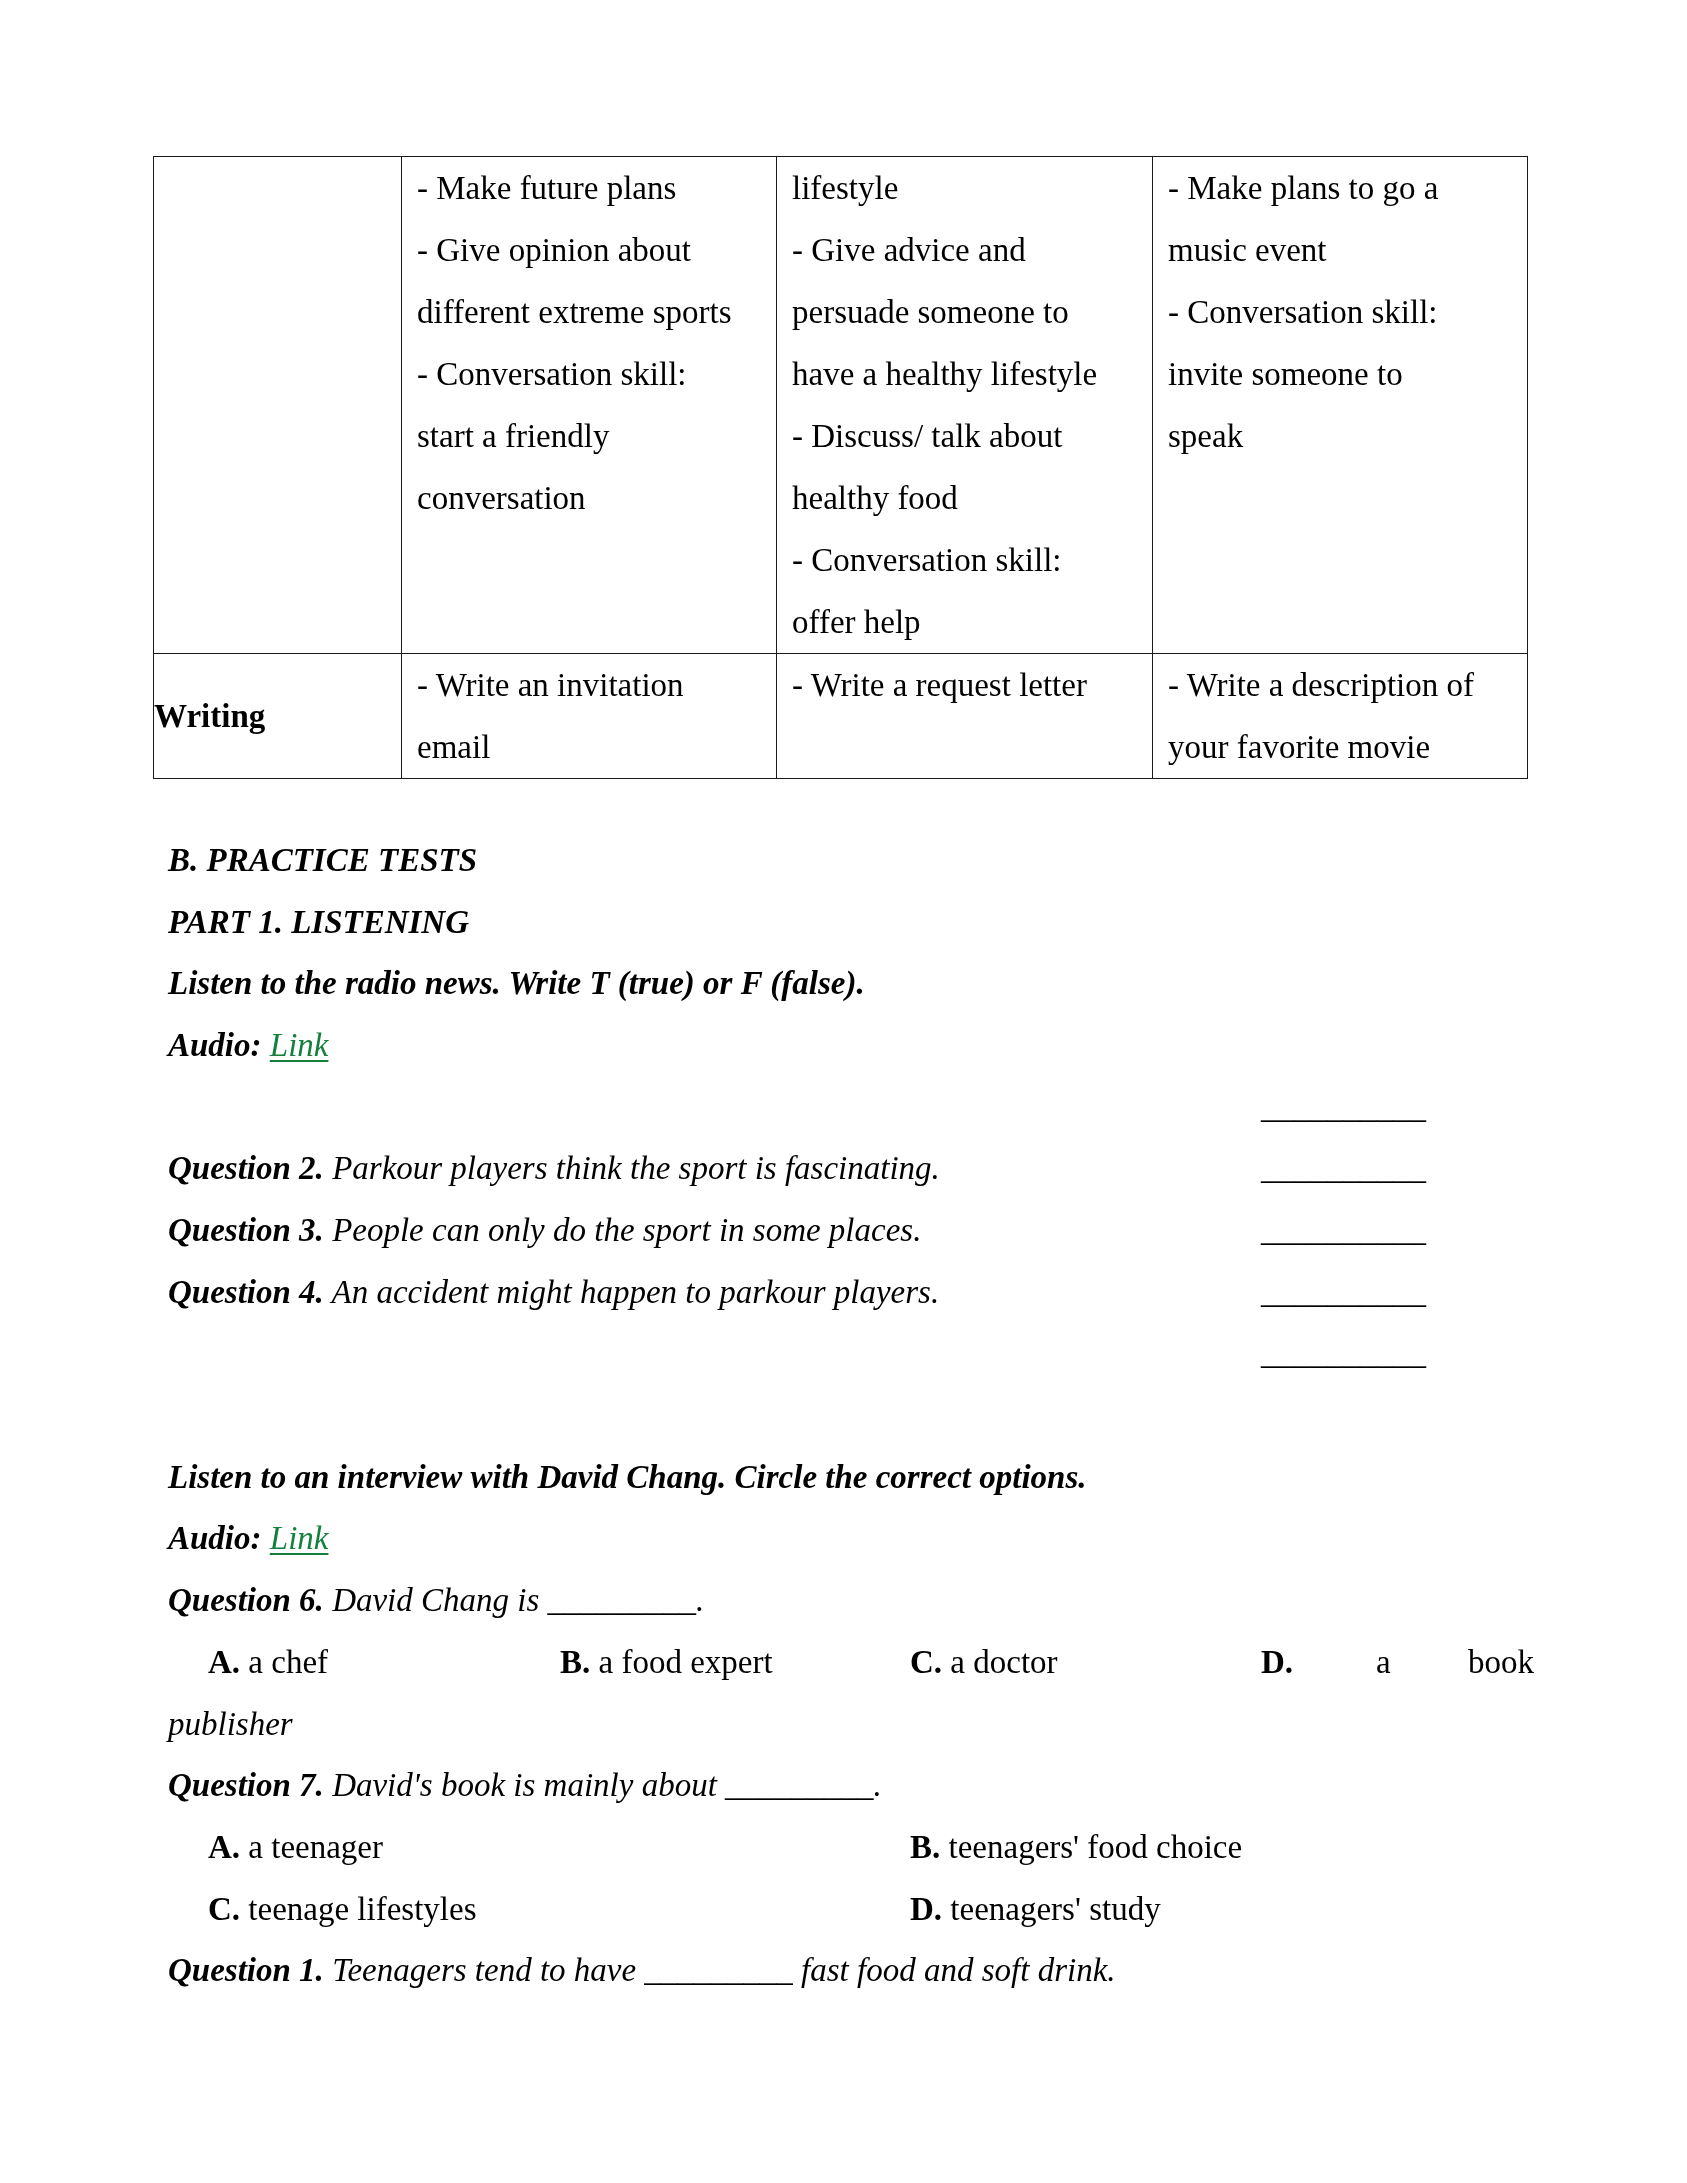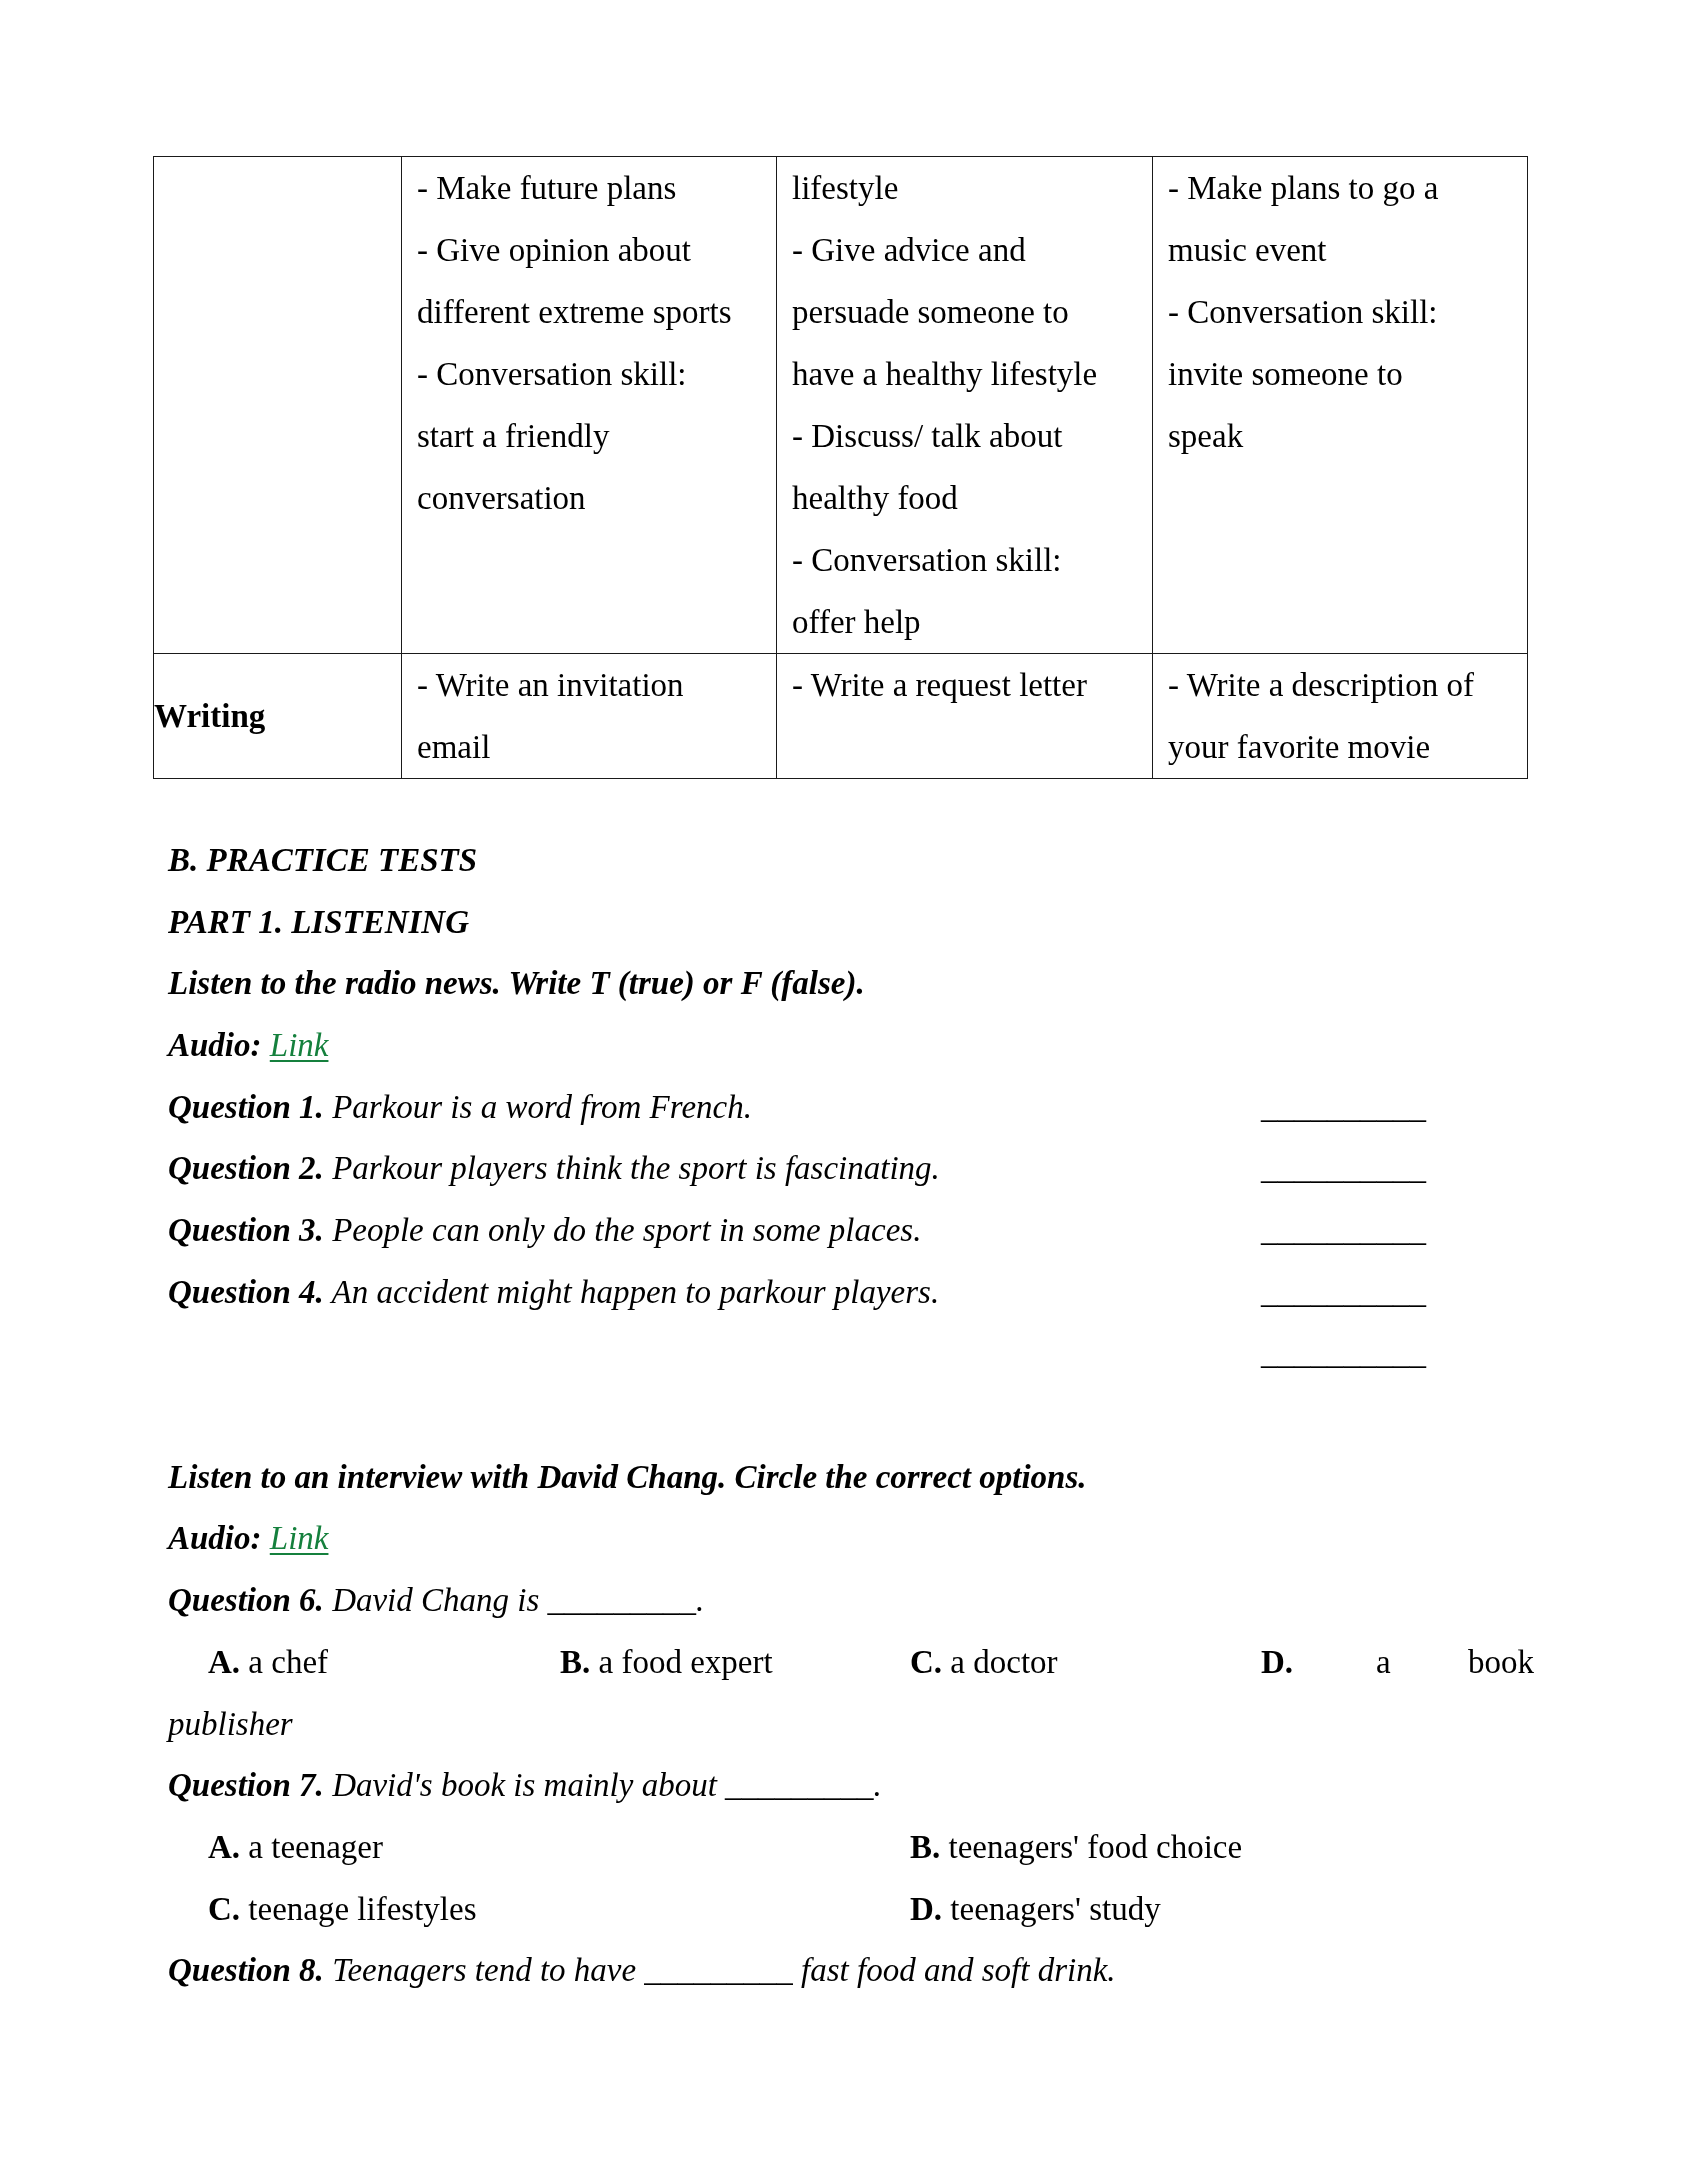--- a/index.html
+++ b/index.html
@@ -104,23 +104,20 @@
 
   <div class="line b" style="top:829px">B. PRACTICE TESTS</div>
   <div class="line b" style="top:891px">PART 1. LISTENING</div>
 
   <div class="line bi" style="top:952px">Listen to the radio news. Write T (true) or F (false).</div>
   <div class="line" style="top:1014px">
     <span class="b">Audio:</span>
     <a class="link">Link</a>
   </div>
 
-  <div class="line" style="top:1076px">
-    <span class="b">Question 1.</span><span> Parkour is a word from French.</span>
-  </div>
   <div class="line answer-blank" style="top:1076px">__________</div>
 
   <div class="line" style="top:1137px">
     <span class="b">Question 2.</span><span> Parkour players think the sport is fascinating.</span>
   </div>
   <div class="line answer-blank" style="top:1137px">__________</div>
 
   <div class="line" style="top:1199px">
     <span class="b">Question 3.</span><span> People can only do the sport in some places.</span>
   </div>
@@ -168,16 +165,16 @@
     <span class="b">B.</span><span> teenagers' food choice</span>
   </div>
   <div class="opt" style="left:196px; top:1878px">
     <span class="b">C.</span><span> teenage lifestyles</span>
   </div>
   <div class="opt" style="left:898px; top:1878px">
     <span class="b">D.</span><span> teenagers' study</span>
   </div>
 
   <div class="line" style="top:1939px">
-    <span class="b">Question 8.</span><span> Teenagers tend to have _________ fast food and soft drink.</span>
+    <span class="b">Question 1.</span><span> Teenagers tend to have _________ fast food and soft drink.</span>
   </div>
 </div>
 
 
 </body></html>

